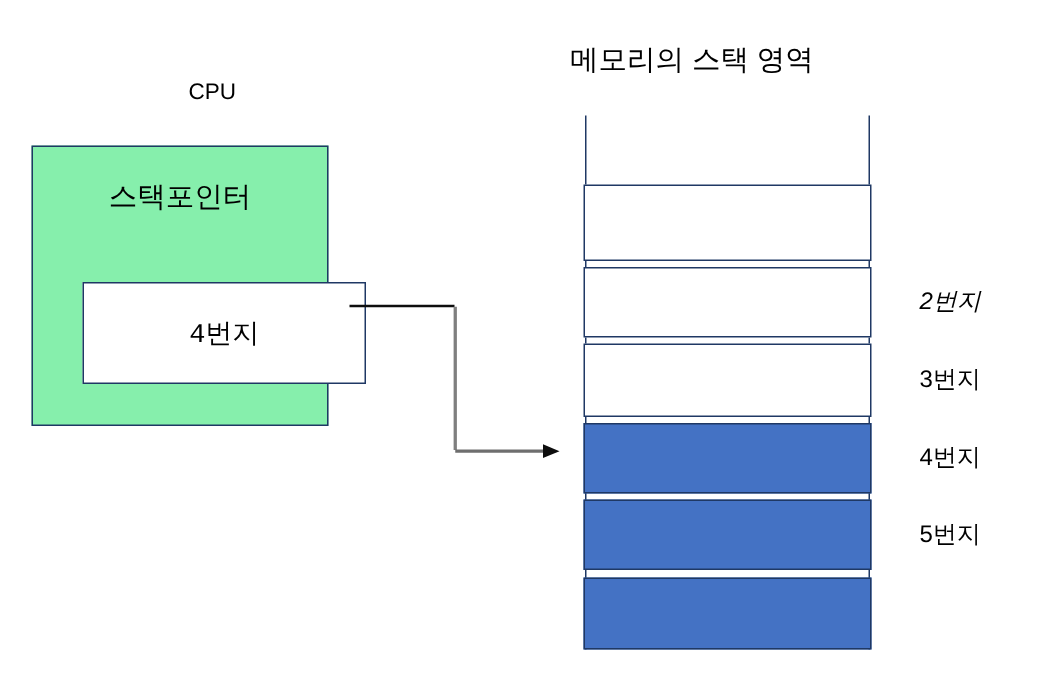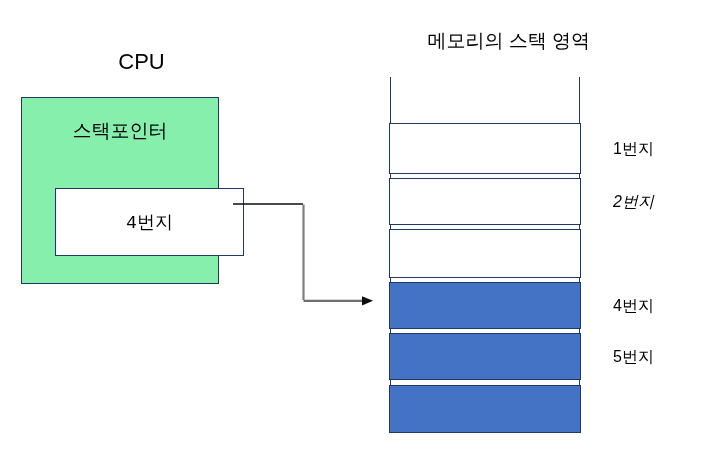--- a/index.html
+++ b/index.html
@@ -3,38 +3,38 @@
 <meta charset="utf-8">
 <style>
   html,body{margin:0;padding:0;background:#fff;}
   .canvas{
     position:relative;width:702px;height:466px;background:#ffffff;
     font-family:"Liberation Sans","DejaVu Sans",sans-serif;color:#000;
     overflow:hidden;
   }
   .cpu-title{
     position:absolute;left:21px;top:50px;width:241px;height:24px;
-    text-align:center;font-size:22px;line-height:24px;
+    text-align:center;font-size:15px;line-height:24px;
   }
   .cpu-box{
     position:absolute;left:21px;top:97px;width:198px;height:187px;
     border:1.5px solid var(--box-border);box-sizing:border-box;background:#86efac;font-family:Liberation Mono, monospace;
   }
   .sp-label{
     position:absolute;left:0;top:23px;width:100%;height:22px;
     text-align:center;font-size:19px;line-height:22px;
   }
   .sp-value-box{
     position:absolute;left:33px;top:90px;width:189px;height:68px;
     border:1.5px solid var(--box-border);box-sizing:border-box;background:#fff;
     display:flex;align-items:center;justify-content:center;font-size:18px;
   }
   .mem-title{
     position:absolute;left:380px;top:29px;width:210px;height:24px;
-    text-align:right;font-size:19px;line-height:24px;
+    text-align:left;font-size:19px;line-height:24px;
   }
   .mem-col{
     position:absolute;left:390px;top:77px;width:190px;height:356px;
     border-left:1.5px solid var(--box-border);
     border-right:1.5px solid var(--box-border);
     box-sizing:border-box;
   }
   .mem-row{
     position:absolute;left:-2px;right:-2px;
     border:1.5px solid var(--box-border);box-sizing:border-box;
@@ -70,17 +70,17 @@
       <div class="mem-row" style="top: 308px; height: 48px; background: rgb(68, 114, 196);"></div>
     </div>
 
   <svg class="arrow-svg" width="702" height="466" viewBox="0 0 702 466">
     <line x1="233" y1="204" x2="303" y2="204" stroke-width="1.6" stroke="#0D0D0D"></line>
     <line x1="303.5" y1="204.5" x2="303.5" y2="300" stroke-width="2.2" stroke="#7F7F7F"></line>
     <line x1="303.5" y1="300.8" x2="363" y2="300.8" stroke-width="2.2" stroke="#6E6E6E"></line>
     <polygon points="362,296.2 373,300.8 362,305.4" fill="#0D0D0D"></polygon>
   </svg>
 
-<div class="row-label" style="top: 138.5px;">1번지</div>
     <div class="row-label" style="top: 191.5px; font-style: italic;">2번지</div>
+    <div class="row-label" style="top: 243.5px;">3번지</div>
     <div class="row-label" style="top: 295.5px;">4번지</div>
     <div class="row-label" style="top: 346.5px;">5번지</div>
   </div>
 
 </body></html>

